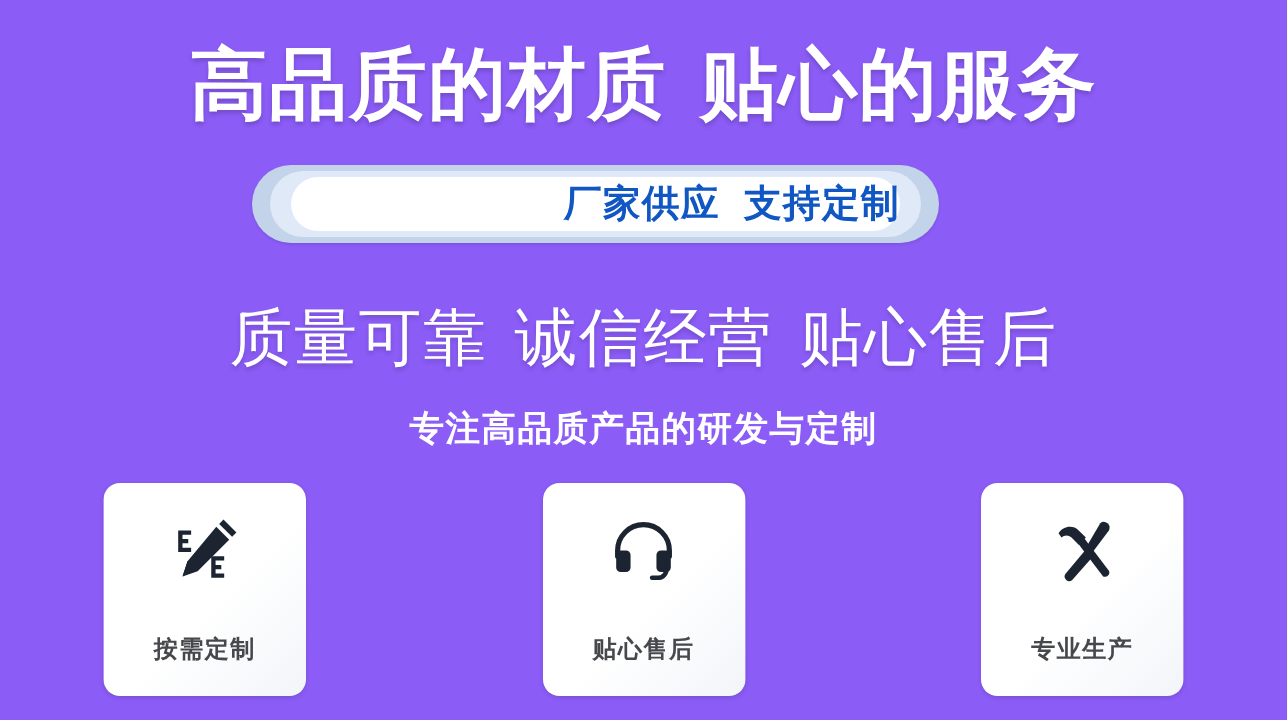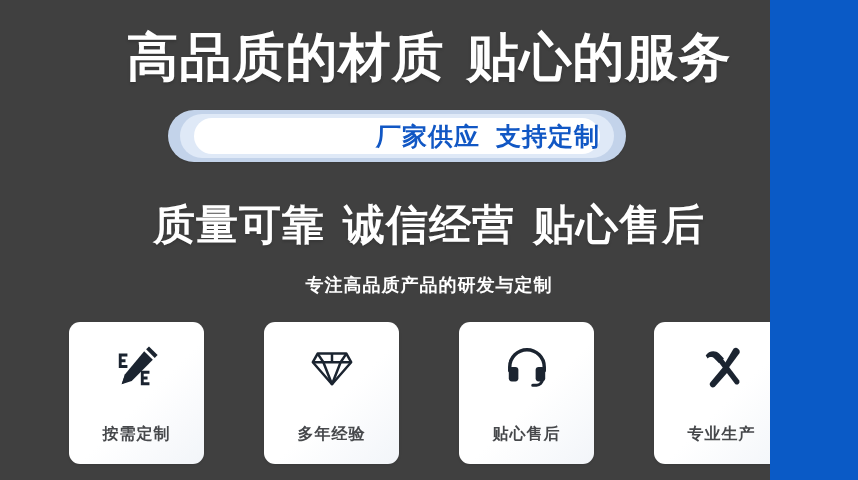--- a/index.html
+++ b/index.html
@@ -10,24 +10,24 @@
     overflow: hidden;
   }
 
   body {
     font-family: "Liberation Sans", "DejaVu Sans", sans-serif;
     background: #0A5AC6;
     position: relative;
   }
 
   .banner {
-    width: 770px;
+    width: 858px;
     height: 480px;
     position: relative;
-    background: #404040;
+    background: #8b5cf6;
     overflow: hidden;
   }
 
   
   .headline-main {
     position: absolute;
     top: 26px;
     left: 0;
     width: 858px;
     text-align: center;
@@ -85,37 +85,37 @@
 
   
   .headline-sub {
     position: absolute;
     top: 198px;
     left: 0;
     width: 858px;
     text-align: center;
     color: #ffffff;
     font-size: 42px;
-    font-weight: 700;
+    font-weight: 400;
     letter-spacing: 1px;
     line-height: 54px;
     white-space: nowrap;
     text-shadow: 0 2px 3px rgba(0,0,0,0.16);
   }
   .headline-sub .gap { display: inline-block; width: 18px; }
 
   
   .tagline {
     position: absolute;
     top: 270px;
     left: 0;
     width: 858px;
     text-align: center;
     color: #ffffff;
-    font-size: 18px;
+    font-size: 23px;
     font-weight: 700;
     letter-spacing: 1px;
     line-height: 30px;
     white-space: nowrap;
   }
 
   
   .cards {
     position: absolute;
     top: 322px;
@@ -199,33 +199,20 @@
           <path d="M33.5 5.5 L36.5 2.5 L45.5 11.5 L42.5 14.5 Z" fill="#1b2430"></path>
           <path d="M8 42 L11.5 31.5 L17 37 Z" fill="#1b2430"></path>
           <path d="M5 10 L14 10 L14 13 L8 13 L8 16 L12 16 L12 19 L8 19 L8 22 L14 22 L14 25 L5 25 Z" fill="#1b2430"></path>
           <path d="M28 28 L37 28 L37 31 L31 31 L31 34 L35 34 L35 37 L31 37 L31 40 L37 40 L37 43 L28 43 Z" fill="#1b2430"></path>
         </svg>
       </div>
       <div class="card-label">按需定制</div>
       <div class="card-dash"></div>
     </div>
 
-    <div class="card">
-      <div class="card-icon">
-        <svg width="46" height="46" viewBox="0 0 48 48" fill="none" stroke="#1b2430" stroke-width="2.6" stroke-linejoin="round">
-          <path d="M9 10 L39 10 L44 19 L24 42 L4 19 Z"></path>
-          <path d="M4 19 L44 19"></path>
-          <path d="M9 10 L15 19 L24 42"></path>
-          <path d="M39 10 L33 19 L24 42"></path>
-          <path d="M24 10 L24 19"></path>
-        </svg>
-      </div>
-      <div class="card-label">多年经验</div>
-      <div class="card-dash"></div>
-    </div>
 
     <div class="card">
       <div class="card-icon">
         <svg width="46" height="46" viewBox="0 0 48 48" fill="none">
           <path d="M6 28 V24 a18 18 0 0 1 36 0 V28" stroke="#1b2430" stroke-width="3.6" stroke-linecap="round"></path>
           <rect x="5" y="24" width="10" height="15" rx="3.2" fill="#1b2430"></rect>
           <rect x="33" y="24" width="10" height="15" rx="3.2" fill="#1b2430"></rect>
           <path d="M40 34 v3 a6 6 0 0 1 -6 6 h-4" stroke="#1b2430" stroke-width="3.2" stroke-linecap="round" fill="none"></path>
         </svg>
       </div>

